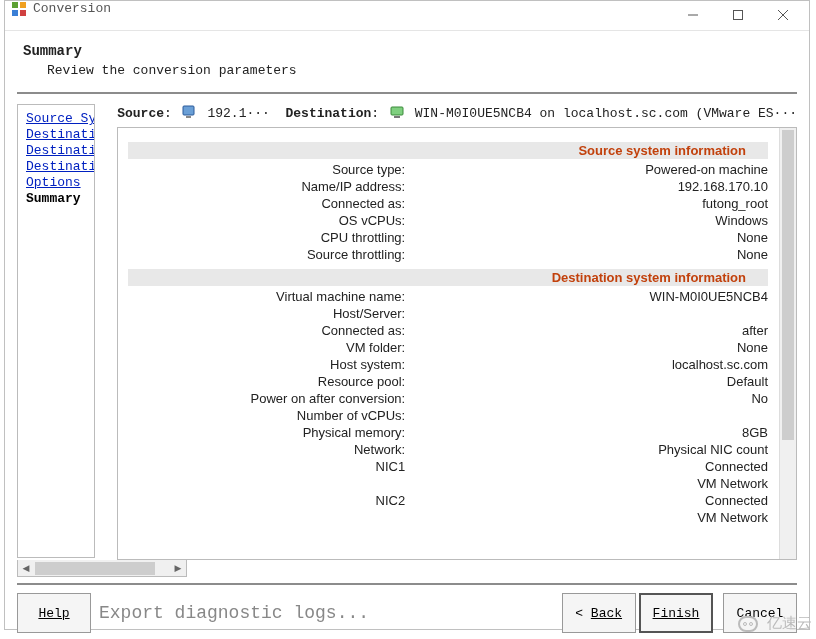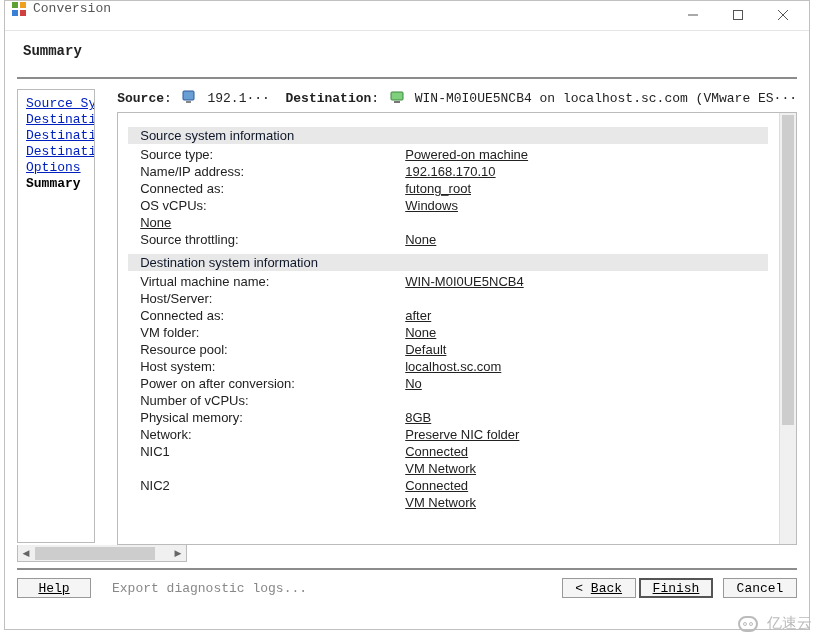--- a/index.html
+++ b/index.html
@@ -12,40 +12,40 @@
 .win-btn { width: 45px; height: 28px; display: flex; align-items: center; justify-content: center; cursor: pointer; }
 .win-btn svg line, .win-btn svg rect { stroke: #555; }
 .page-head { padding: 12px 18px 10px 18px; font-family: "Courier New", monospace; }
 .page-head-title { font-weight: bold; font-size: 14px; margin-bottom: 4px; }
 .page-head-sub { padding-left: 24px; font-size: 13px; }
 .hr { border: 0; border-top: 2px inset #e0e0e0; margin: 4px 12px 6px 12px; }
 .body-row { display: flex; height: 460px; padding: 0 12px; }
 .nav-col { width: 170px; border: 1px solid #bbb; margin-top: 4px; padding: 6px 8px; font-family: "Courier New", monospace; font-size: 13px; height: 454px; overflow: hidden; }
 .nav-item { color: #0020c0; text-decoration: underline; cursor: pointer; white-space: nowrap; line-height: 16px; }
 .nav-item.current { color: #000; font-weight: bold; text-decoration: none; }
-.content-col { flex: 1; margin-left: 22px; display: flex; flex-direction: column; }
+.content-col { flex: 1; margin-left: 22px; display: flex; flex-direction: column; text-align: right; }
 .srcdest-line { font-family: "Courier New", monospace; font-size: 13px; padding: 4px 0 6px 0; white-space: nowrap; overflow: hidden; }
 .srcdest-line b { font-weight: bold; }
 .inline-icon { display: inline-block; width: 16px; height: 16px; vertical-align: -3px; margin: 0 2px; }
 .content-box { flex: 1; border: 1px solid #bbb; position: relative; overflow: hidden; }
 .content-inner { position: absolute; top: 0; left: 0; right: 18px; bottom: 0; overflow: hidden; padding: 8px 10px; }
-.section-head { background: #e8e8e8; color: #0f172a; font-weight: normal; font-family: Arial, sans-serif; font-size: 13px; padding: 1px 12px; margin: 6px 0 2px 0; }
+.section-head { background: #e8e8e8; color: #c2410c; font-weight: bold; font-family: Arial, sans-serif; font-size: 13px; padding: 1px 22px; margin: 6px 0 2px 0; }
 .kv-row { display: flex; font-family: Arial, sans-serif; font-size: 13px; line-height: 17px; padding-left: 12px; }
 .kv-row .k { width: 265px; }
-.kv-row .v { flex: 1; text-decoration: underline; }
+.kv-row .v { flex: 1; }
 .vscroll { position: absolute; right: 0; top: 0; bottom: 0; width: 17px; background: #f0f0f0; border-left: 1px solid #ddd; }
 .vscroll .thumb { position: absolute; top: 2px; left: 2px; right: 2px; height: 310px; background: #cdcdcd; }
 .nav-hscroll { height: 17px; border: 1px solid #bbb; border-top: 0; width: 170px; margin-left: 12px; display: flex; align-items: center; background: #f0f0f0; }
 .nav-hscroll .arrow { width: 16px; height: 15px; display: flex; align-items: center; justify-content: center; font-size: 9px; color: #666; }
 .nav-hscroll .track { flex: 1; height: 13px; position: relative; }
 .nav-hscroll .thumb { position: absolute; left: 1px; width: 120px; top: 0; bottom: 0; background: #cdcdcd; }
 .footer-hr { border: 0; border-top: 2px inset #e0e0e0; margin: 6px 12px 0 12px; }
 .footer { display: flex; align-items: center; padding: 8px 12px 10px 12px; }
-.ft-btn { height: 20px; min-width: 74px; padding: 0 10px; background: #f5f5f5; border: 1px solid #999; font-family: "Courier New", monospace; font-size: 13px; cursor: pointer; }
-.ft-text { font-family: "Courier New", monospace; font-size: 13px; color: #888; margin-left: 21px; }
+.ft-btn { height: 40px; min-width: 74px; padding: 0 10px; background: #f5f5f5; border: 1px solid #999; font-family: "Courier New", monospace; font-size: 13px; cursor: pointer; }
+.ft-text { font-family: "Courier New", monospace; font-size: 18px; color: #888; margin-left: 8px; }
 .spacer { flex: 1; }
 .u { text-decoration: underline; }
 .watermark { position: absolute; right: 4px; bottom: 6px; font-size: 15px; color: #bbb; font-family: sans-serif; display: flex; align-items: center; gap: 9px; }
 .watermark-icon-outer { width: 20px; height: 16px; border: 2px solid #bbb; border-radius: 8px; display: flex; align-items: center; justify-content: center; gap: 2px; }
 .watermark-dot { width: 4px; height: 4px; border: 1.5px solid #bbb; border-radius: 50%; }
 </style>
 </head>
 <body>
 
 <div class="window">
@@ -75,20 +75,21 @@
           <svg width="10" height="10">
             <line x1="0" y1="0" x2="10" y2="10" stroke-width="1"></line>
             <line x1="10" y1="0" x2="0" y2="10" stroke-width="1"></line>
           </svg>
         </div>
     </div>
   </div>
 
   <div class="page-head">
     <div class="page-head-title">Summary</div>
+    <div class="page-head-sub">Review the conversion parameters</div>
   </div>
   <hr class="hr">
 
   <div class="body-row">
 
     <div class="nav-col" id="nav-col">
         <div class="nav-item">Source System</div>
         <div class="nav-item">Destination System</div>
         <div class="nav-item">Destination Virtual Machine</div>
         <div class="nav-item">Destination Location</div>
@@ -130,20 +131,21 @@
             </div>
             <div class="kv-row">
               <div class="k">Connected as:</div>
               <div class="v">futong_root</div>
             </div>
             <div class="kv-row">
               <div class="k">OS vCPUs:</div>
               <div class="v">Windows</div>
             </div>
             <div class="kv-row">
+              <div class="k">CPU throttling:</div>
               <div class="v">None</div>
             </div>
             <div class="kv-row">
               <div class="k">Source throttling:</div>
               <div class="v">None</div>
             </div>
             <div class="section-head">Destination system information</div>
             <div class="kv-row">
               <div class="k">Virtual machine name:</div>
               <div class="v">WIN-M0I0UE5NCB4</div>
@@ -153,41 +155,41 @@
             </div>
             <div class="kv-row">
               <div class="k">Connected as:</div>
               <div class="v">after</div>
             </div>
             <div class="kv-row">
               <div class="k">VM folder:</div>
               <div class="v">None</div>
             </div>
             <div class="kv-row">
+              <div class="k">Host system:</div>
+              <div class="v">localhost.sc.com</div>
+            </div>
+            <div class="kv-row">
               <div class="k">Resource pool:</div>
               <div class="v">Default</div>
             </div>
             <div class="kv-row">
-              <div class="k">Host system:</div>
-              <div class="v">localhost.sc.com</div>
-            </div>
-            <div class="kv-row">
               <div class="k">Power on after conversion:</div>
               <div class="v">No</div>
             </div>
             <div class="kv-row">
               <div class="k">Number of vCPUs:</div>
             </div>
             <div class="kv-row">
               <div class="k">Physical memory:</div>
               <div class="v">8GB</div>
             </div>
             <div class="kv-row">
               <div class="k">Network:</div>
-              <div class="v">Preserve NIC folder</div>
+              <div class="v">Physical NIC count</div>
             </div>
             <div class="kv-row">
               <div class="k">NIC1</div>
               <div class="v">Connected</div>
             </div>
             <div class="kv-row">
               <div class="k"></div>
               <div class="v">VM Network</div>
             </div>
             <div class="kv-row">

